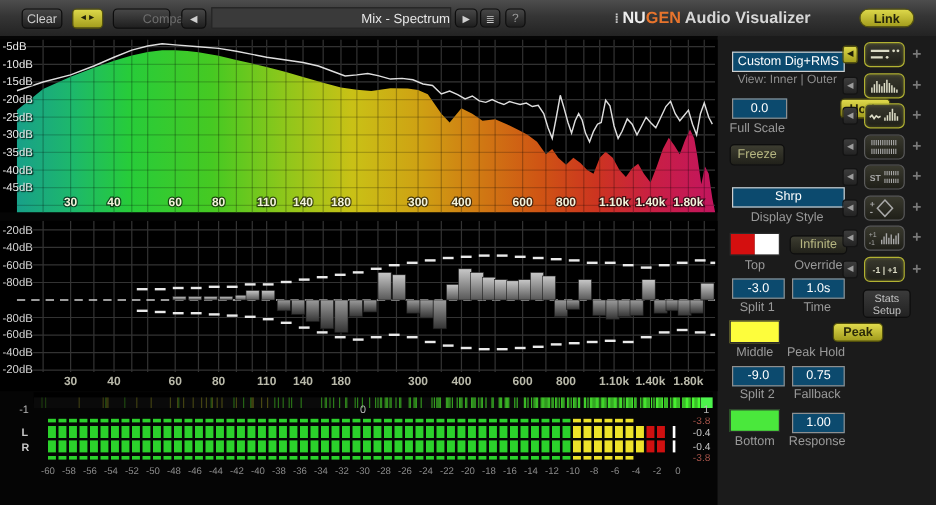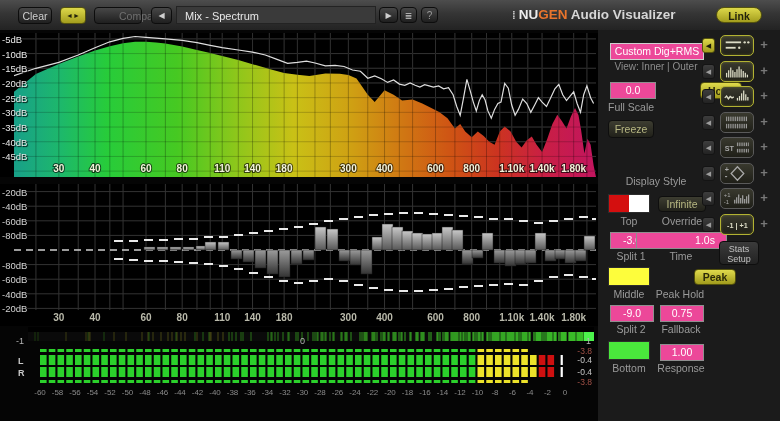--- a/index.html
+++ b/index.html
@@ -10,36 +10,36 @@
           background:linear-gradient(180deg,#4d4d4d 0%,#353535 45%,#232323 100%);
           border-bottom:1px solid #000;}
   .tbtn{position:absolute;height:17px;border-radius:4px;border:1px solid #0d0d0d;
         background:linear-gradient(180deg,#474747,#1f1f1f);color:#cfcfcf;
         font-size:10.5px;line-height:16px;text-align:center;box-sizing:border-box;}
   .tbtn.dim{color:#6f6f6f;}
   .ybtn{background:linear-gradient(180deg,#ddd84a,#a39d1d)!important;color:#23230a!important;
         border:1px solid #55530e!important;font-weight:bold;}
   .presetField{position:absolute;left:176px;top:6px;width:200px;height:18px;background:#3a3a3a;
         border:1px solid #232323;color:#e8e8e8;font-size:11px;line-height:18px;padding-left:8px;
-        box-sizing:border-box;}
+        box-sizing:border-box;text-align:right;}
   .logo{position:absolute;left:512px;top:7px;font-size:13.5px;font-weight:bold;color:#ededed;white-space:nowrap;}
   .logo .dots{color:#c9c9c9;font-size:11px;letter-spacing:0;margin-right:3px;}
   .logo .accent{color:#e8742c;}
   .logo .rest{color:#d6d6d6;}
   
   .leftcol{position:absolute;left:0;top:30px;width:598px;height:391px;background:#050505;}
   .rightcol{position:absolute;left:598px;top:30px;width:182px;height:391px;background:#1b1b1b;}
   .display{position:absolute;background:#000;}
   .dblab{position:absolute;left:2px;color:#e9e9e9;font-size:9.5px;text-shadow:1px 1px 1px #000;white-space:nowrap;}
   .dblab2{position:absolute;left:2px;color:#d2d2d2;font-size:9.5px;text-shadow:1px 1px 1px #000;white-space:nowrap;}
   .corrlab{position:absolute;color:#b5b5b5;font-size:9px;}
   .flab{font-size:10px;fill:#f2f2da;paint-order:stroke;stroke:rgba(0,0,0,0.65);stroke-width:2px;font-weight:bold;}
   .flab2{font-size:10px;fill:#b9b9aa;font-weight:bold;}
   
-  .vbox{position:absolute;background:#ec4899;border:1px solid #8f8f8f;color:#fff;font-size:10.5px;
+  .vbox{position:absolute;background:#0c4a6e;border:1px solid #8f8f8f;color:#fff;font-size:10.5px;
         text-align:center;line-height:15px;height:15px;box-sizing:content-box;}
   .vbox.bright{border-color:#cfcfcf;}
   .plab{position:absolute;color:#9a9a9a;font-size:10.5px;text-align:center;white-space:nowrap;}
   .pybtn{position:absolute;background:linear-gradient(180deg,#e0da4c,#a19b1c);border:1px solid #514f0c;
         border-radius:4px;color:#2c2a08;font-weight:bold;font-size:10.5px;text-align:center;box-sizing:border-box;margin-left:36px;}
   .pdbtn{position:absolute;background:linear-gradient(180deg,#3d3d31,#21211a);border:1px solid #0e0e0e;
         border-radius:4px;color:#b7b782;font-size:10.5px;text-align:center;box-sizing:border-box;}
   .swatch{position:absolute;border:1px solid #2c2c2c;box-sizing:border-box;}
   
   .arrbtn{position:absolute;width:13px;height:15px;border-radius:3px;border:1px solid #141414;
@@ -886,32 +886,33 @@
         <text x="533.5" y="47" text-anchor="middle" font-size="8" fill="#8a8a8a">-2</text>
         <text x="551" y="47" text-anchor="middle" font-size="8" fill="#8a8a8a">0</text>
       </svg></div>
 
   <div class="vbox bright" style="left:610px;top:43px;width:92px;">Custom Dig+RMS</div>
   <div class="plab" style="left:600px;top:61px;width:112px;font-size:10px;color:#8d8d8d;">View: Inner | Outer</div>
   <div class="vbox" style="left:610px;top:82px;width:44px;">0.0</div>
   <div class="pybtn" style="left:664px;top:82px;width:42px;height:17px;line-height:16px;">Horiz</div>
   <div class="plab" style="left:608px;top:101px;">Full Scale</div>
   <div class="pdbtn" style="left:608px;top:120px;width:46px;height:18px;line-height:17px;">Freeze</div>
+  <div class="vbox bright" style="left:610px;top:156px;width:92px;">Shrp</div>
   <div class="plab" style="left:600px;top:175px;width:112px;">Display Style</div>
 
   <div class="swatch" style="left:608px;top:194px;width:42px;height:19px;">
     <div id="sw-top-a" style="position: absolute; left: 0px; top: 0px; width: 50%; height: 100%; background: rgb(212, 15, 15);"></div>
     <div id="sw-top-b" style="position: absolute; right: 0px; top: 0px; width: 50%; height: 100%; background: rgb(255, 255, 255);"></div>
   </div>
   <div class="pdbtn" style="left:658px;top:196px;width:48px;height:16px;line-height:15px;">Infinite</div>
   <div class="plab" style="left:608px;top:215px;width:42px;">Top</div>
   <div class="plab" style="left:656px;top:215px;width:52px;">Override</div>
 
   <div class="vbox" style="left:610px;top:232px;width:42px;">-3.0</div>
-  <div class="vbox" style="left:636px;top:232px;width:42px;padding-left:47px;">1.0s</div>
+  <div class="vbox" style="left:660px;top:232px;width:42px;">1.0s</div>
   <div class="plab" style="left:606px;top:250px;width:50px;">Split 1</div>
   <div class="plab" style="left:658px;top:250px;width:46px;">Time</div>
 
   <div class="swatch" id="sw-mid" style="left: 608px; top: 267px; width: 42px; height: 19px; background: rgb(253, 253, 60);"></div>
   <div class="pybtn" style="left:658px;top:269px;width:42px;height:16px;line-height:15px;">Peak</div>
   <div class="plab" style="left:606px;top:288px;width:46px;">Middle</div>
   <div class="plab" style="left:652px;top:288px;width:56px;">Peak Hold</div>
 
   <div class="vbox" style="left:610px;top:305px;width:42px;">-9.0</div>
   <div class="vbox" style="left:660px;top:305px;width:42px;">0.75</div>

